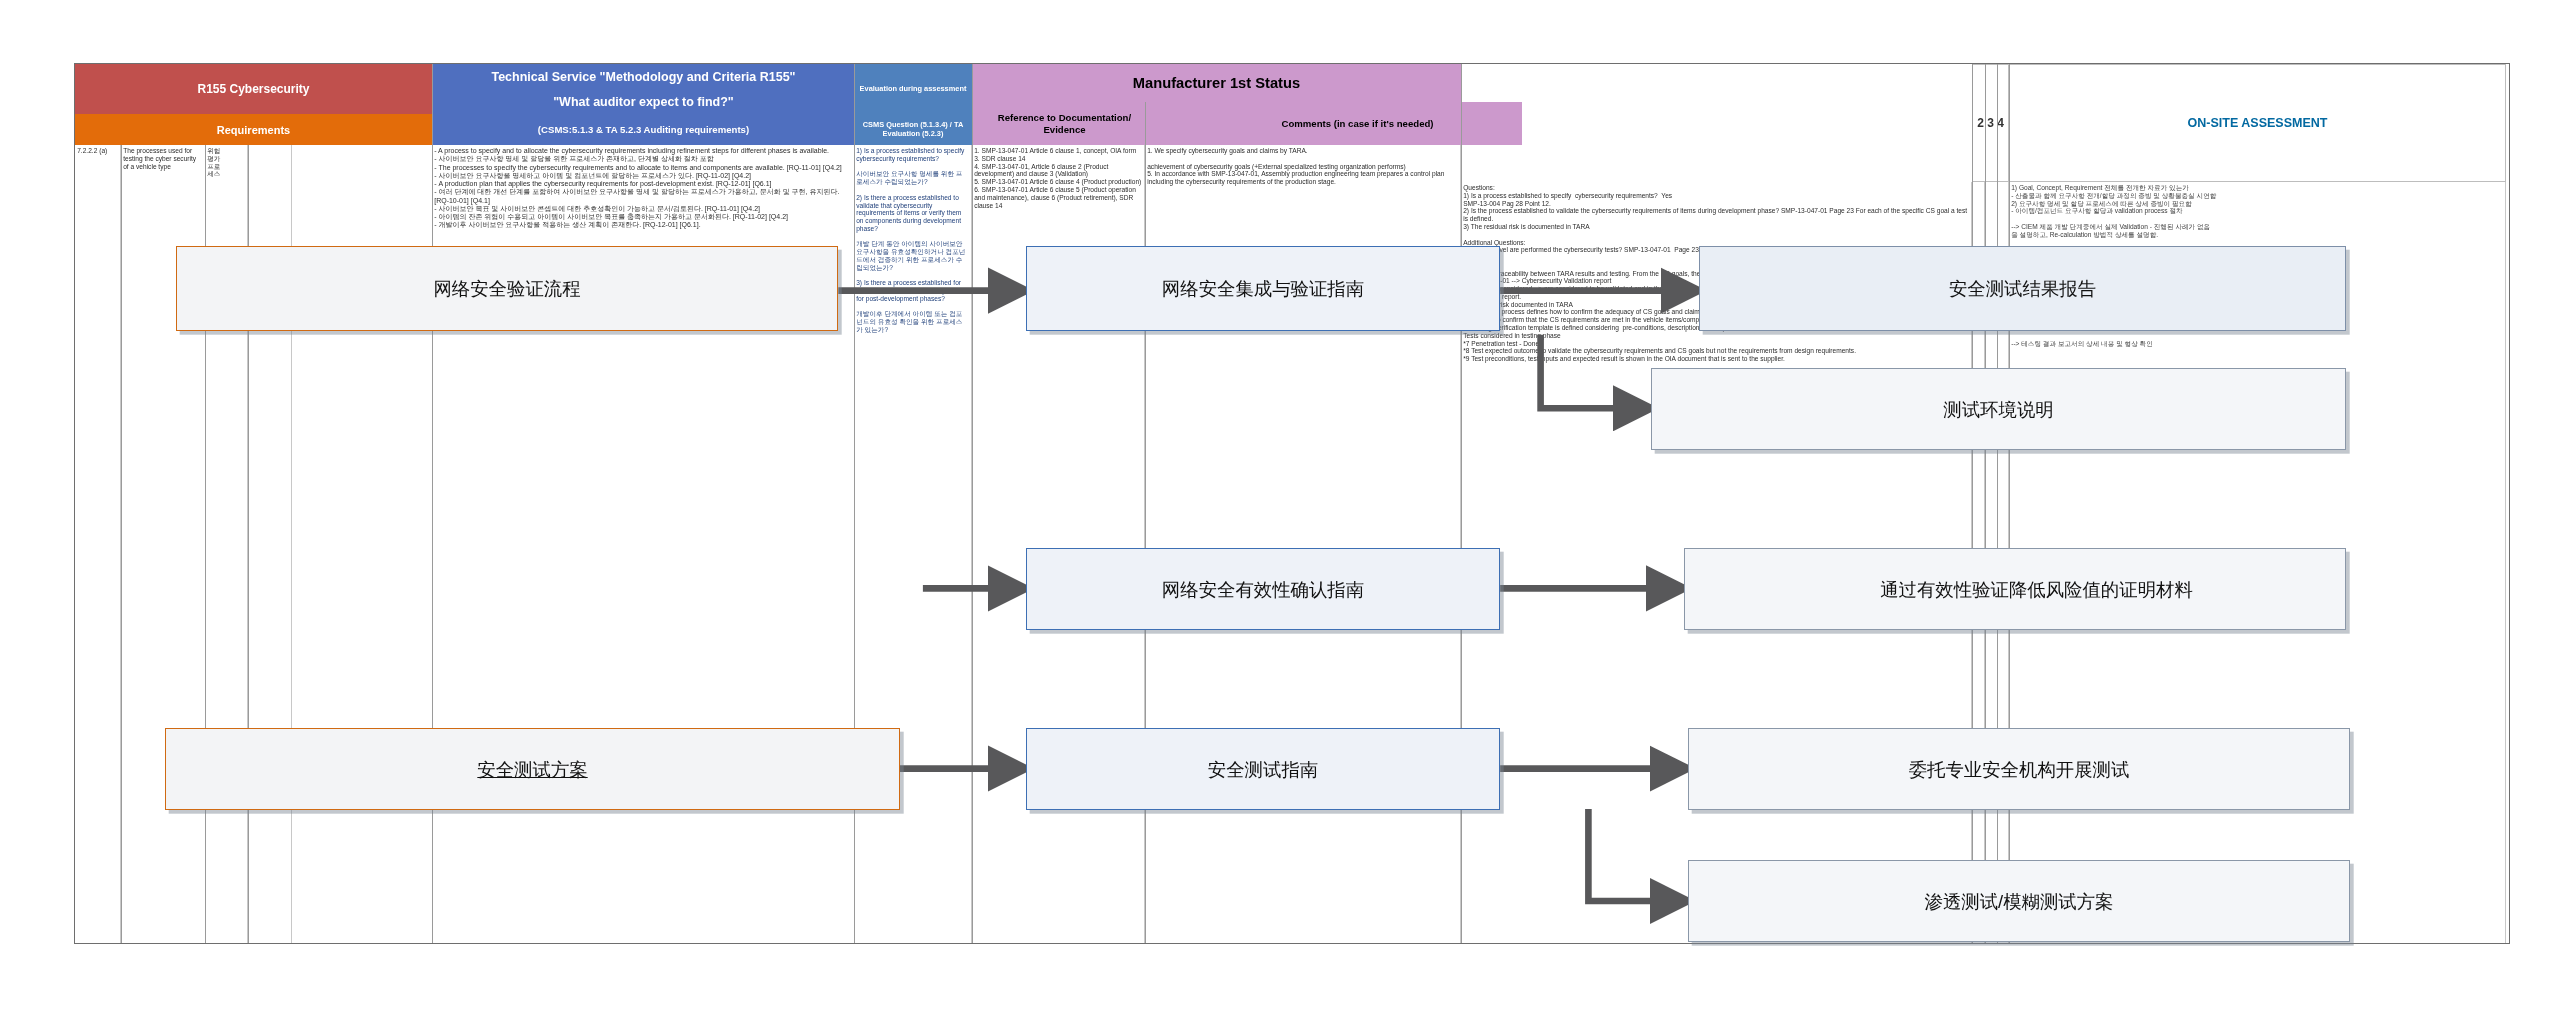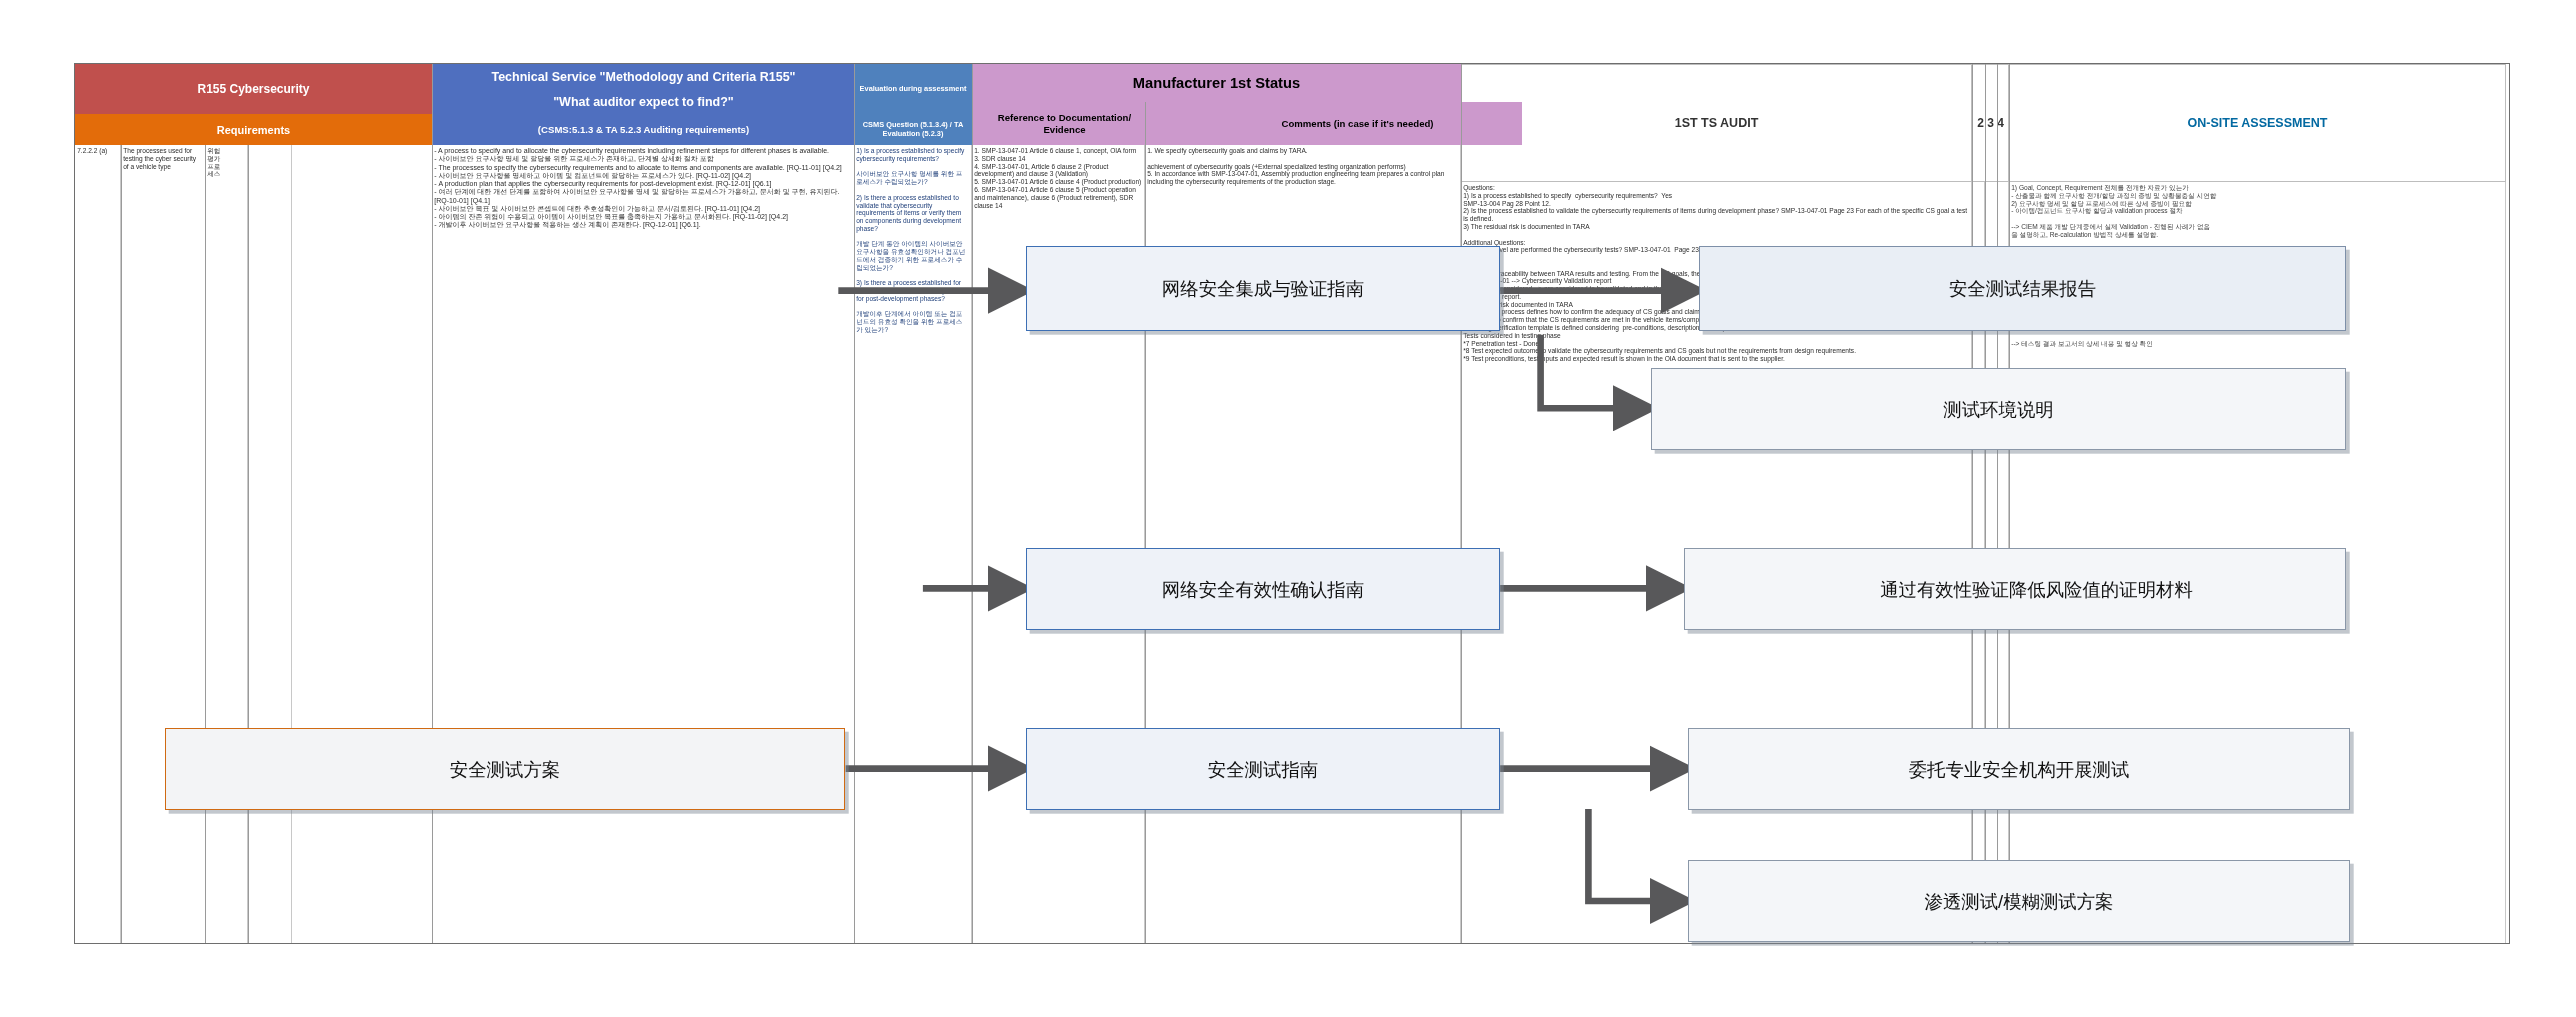--- a/index.html
+++ b/index.html
@@ -56,21 +56,20 @@
 
     <div class="cell hdr h-r155" style="left:0px;   top:0px;  width:357px; height:50px; font-size:12px;">R155 Cybersecurity</div>
 
     <div class="cell hdr h-ts" style="left:357px; top:0px;  width:423px; height:25px; font-size:12.5px;">Technical Service "Methodology and Criteria R155"</div>
     <div class="cell hdr h-ts2" style="left:357px; top:25px; width:423px; height:25px; font-size:12.5px;">"What auditor expect to find?"</div>
 
     <div class="cell hdr h-eval" style="left:779px;top:0px;  width:118px; height:50px; font-size:7.4px; line-height:1.15;">Evaluation during assessment</div>
 
     <div class="cell hdr h-man" style="left:897px;top:0px;  width:489px; height:38px; font-size:14.7px;">Manufacturer 1st Status</div>
 
-    <div class="cell hdr h-audit" style="left:1386px;top:0px;  width:511px; height:118px; font-size:12.5px;">1ST TS AUDIT</div>
     <div class="cell hdr h-num" style="left:1897px;top:0px;  width:37px;  height:118px; font-size:12px;">2 3 4</div>
     <div class="cell hdr h-onsite" style="left:1934px;top:0px;  width:497px; height:118px; font-size:12.5px;">ON-SITE ASSESSMENT</div>
 
     <div class="cell hdr h-req" style="left:0px;   top:50px; width:357px; height:31px; font-size:11px;">Requirements</div>
     <div class="cell hdr h-ts2" style="left:357px; top:50px; width:423px; height:31px; font-size:9.6px;">(CSMS:5.1.3 &amp; TA 5.2.3 Auditing requirements)</div>
     <div class="cell hdr h-csms" style="left:779px;top:50px; width:118px; height:31px; font-size:7.4px; line-height:1.15;">CSMS Question (5.1.3.4) / TA  Evaluation (5.2.3)</div>
     <div class="cell hdr h-ref" style="left:897px;top:38px; width:173px; height:43px; font-size:9.6px; line-height:1.2;padding-left:12px;">Reference to Documentation/ Evidence</div>
     <div class="cell hdr h-com" style="left:1070px;top:38px; width:377px; height:43px; font-size:9.6px;padding-left:48px;">Comments (in case if it's needed)</div>
 
     <div class="cell body-cell" style="left:0px;   top:81px; width:46px;  height:798px; font-size:6.6px;">7.2.2.2 (a)</div>
@@ -195,32 +194,33 @@
 
     <line x1="1150" y1="1045" x2="1390" y2="1045" stroke="#58585a" stroke-width="9" marker-end="url(#ah)"></line>
 
     <line x1="2040" y1="1045" x2="2290" y2="1045" stroke="#58585a" stroke-width="9" marker-end="url(#ah)"></line>
 
     <path d="M2160 1100 L2160 1225 L2290 1225" stroke="#58585a" stroke-width="9" fill="none" marker-end="url(#ah)"></path>
 
     <path d="M2095 455 L2095 555 L2240 555" stroke="#58585a" stroke-width="9" fill="none" marker-end="url(#ah)"></path>
   </svg>
 
+  <div class="callout orange" style="left:176px;  top:246px;  width:662px; height:85px;">网络安全验证流程</div>
 
   <div class="callout" style="left:1026px; top:246px;  width:474px; height:85px;">网络安全集成与验证指南</div>
 
   <div class="callout plain" style="left:1699px; top:246px;  width:647px; height:85px;">安全测试结果报告</div>
 
   <div class="callout white" style="left:1651px; top:368px;  width:695px; height:82px;">测试环境说明</div>
 
   <div class="callout" style="left:1026px; top:548px;  width:474px; height:82px;">网络安全有效性确认指南</div>
 
   <div class="callout white" style="left:1684px; top:548px;  width:662px; height:82px;padding-left:43px;">通过有效性验证降低风险值的证明材料</div>
 
-  <div class="callout orange" style="left:165px;  top:728px;  width:680px; height:82px;">安全测试方案</div>
+  <div class="callout orange" style="left:165px;  top:728px;  width:735px; height:82px;text-decoration:underline;">安全测试方案</div>
 
   <div class="callout" style="left:1026px; top:728px;  width:474px; height:82px;">安全测试指南</div>
 
   <div class="callout white" style="left:1688px; top:728px;  width:662px; height:82px;">委托专业安全机构开展测试</div>
 
   <div class="callout white" style="left:1688px; top:860px; width:662px; height:82px;">渗透测试/模糊测试方案</div>
 
 </div>
 
 

